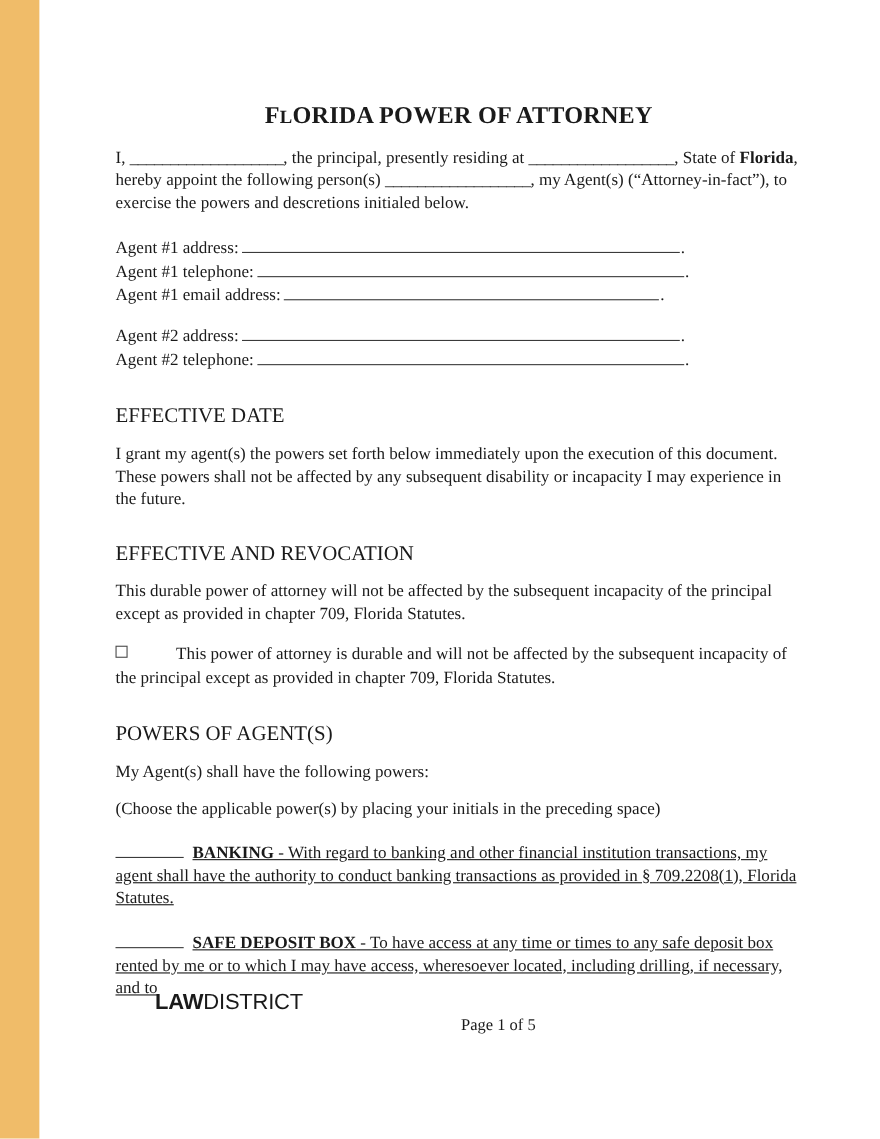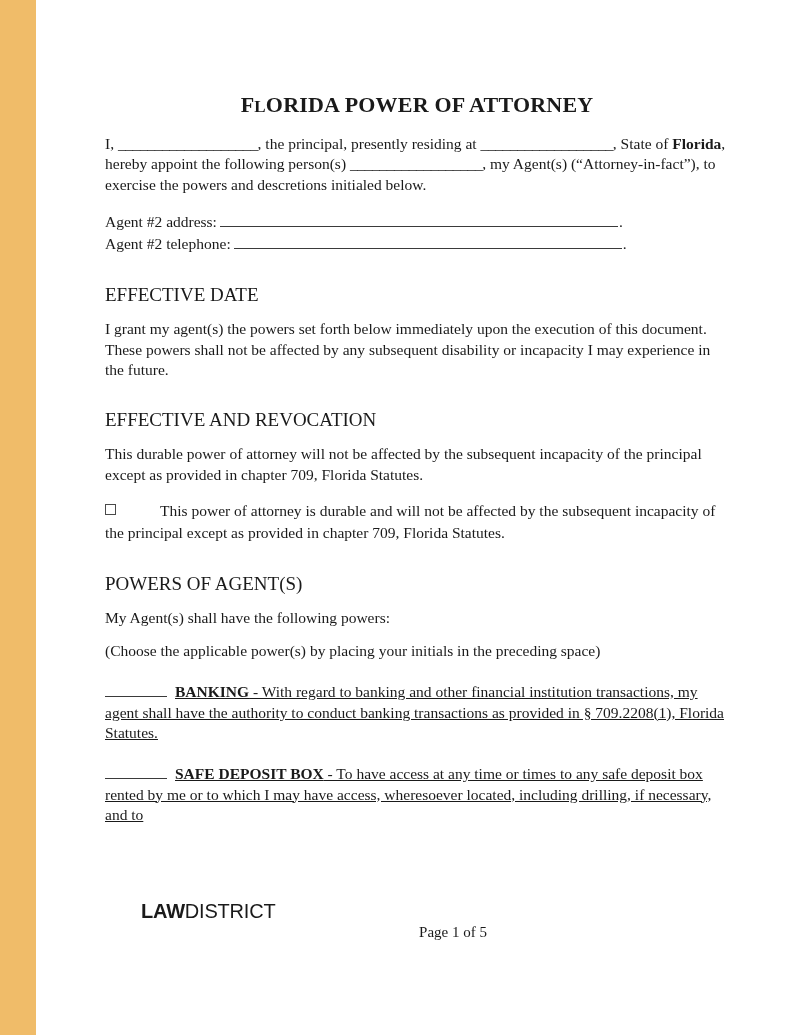--- a/index.html
+++ b/index.html
@@ -172,20 +172,25 @@
 
 <div class="side-bar"></div>
 
 <div class="page">
   <div class="content">
 
     <h1 class="doc-title"><span>F</span><span class="cap-small">L</span><span>ORIDA POWER OF ATTORNEY</span></h1>
 
     <p class="intro"><span>I, </span><span class="fill-md">___________________</span><span>, the principal, presently residing at </span><span class="fill-md">__________________</span><span>, State of </span><b>Florida</b><span>, hereby appoint the following person(s) </span><span class="fill-md">__________________</span><span>, my Agent(s) (“Attorney-in-fact”), to exercise the powers and descretions initialed below.</span></p>
 
+    <div class="agent-block">
+      <div class="agent-line"><span class="lbl">Agent #1 address:</span><span class="rule" style="width:398px"></span><span>.</span></div>
+      <div class="agent-line"><span class="lbl">Agent #1 telephone:</span><span class="rule" style="width:388px"></span><span>.</span></div>
+      <div class="agent-line"><span class="lbl">Agent #1 email address:</span><span class="rule" style="width:341px"></span><span>.</span></div>
+    </div>
 
     <div class="agent-block second">
       <div class="agent-line"><span class="lbl">Agent #2 address:</span><span class="rule" style="width:398px"></span><span>.</span></div>
       <div class="agent-line"><span class="lbl">Agent #2 telephone:</span><span class="rule" style="width:388px"></span><span>.</span></div>
     </div>
 
     <h2 class="sec-head">EFFECTIVE DATE</h2>
     <p class="para">I grant my agent(s) the powers set forth below immediately upon the execution of this document. These powers shall not be affected by any subsequent disability or incapacity I may experience in the future.</p>
 
     <h2 class="sec-head tight">EFFECTIVE AND REVOCATION</h2>

